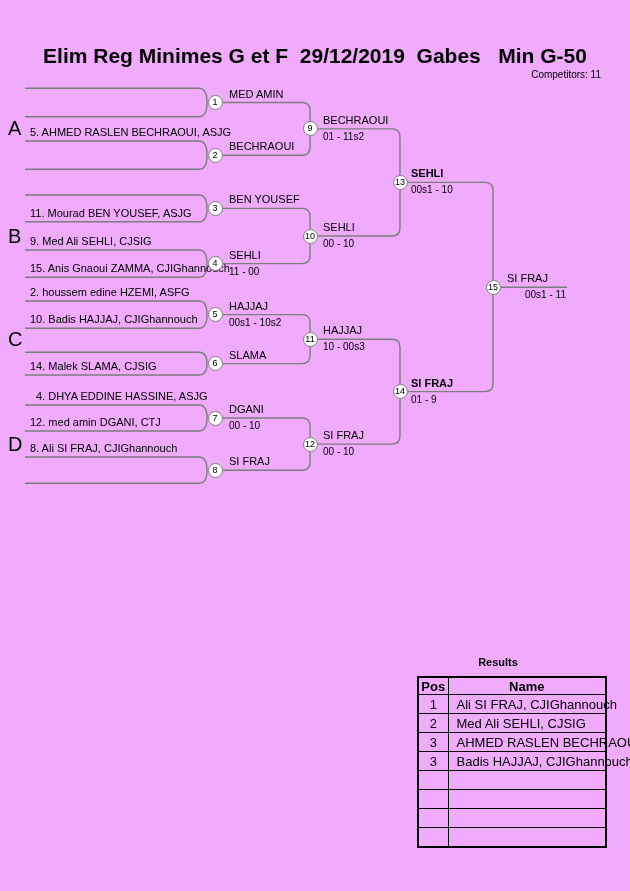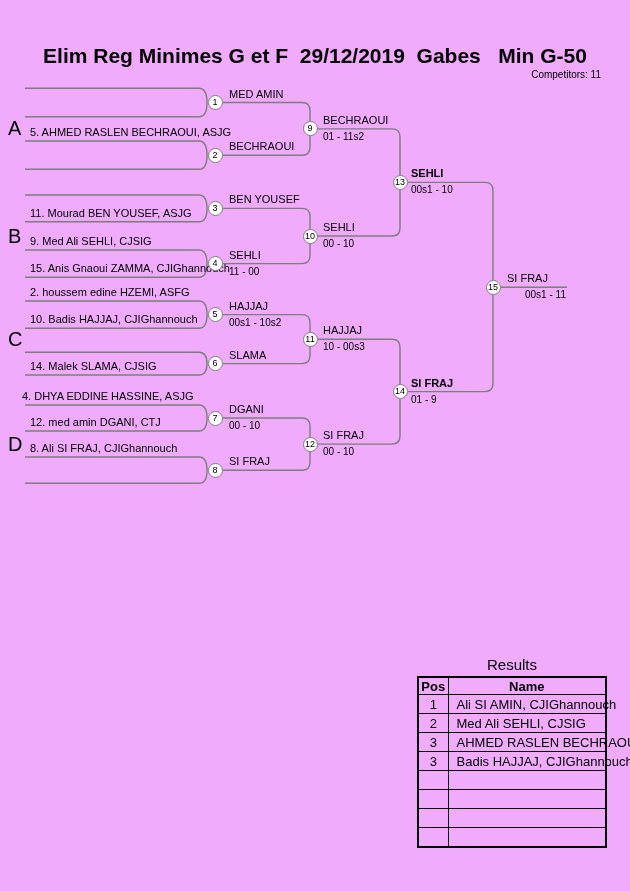--- a/index.html
+++ b/index.html
@@ -9,21 +9,21 @@
   .title{left:0;top:44px;width:630px;text-align:center;font-size:21px;font-weight:bold;}
   .competitors{top:69px;right:29px;font-size:10px;}
   .gletter{font-size:20px;line-height:20px;}
   .player{font-size:11px;line-height:13px;}
   .wname{font-size:11px;line-height:13px;}
   .wname.bold{font-weight:bold;}
   .score{font-size:10px;line-height:11px;}
   .mcircle{position:absolute;width:15px;height:15px;border:1.2px solid #7d7d7d;border-radius:50%;
            background:#fff;box-sizing:border-box;font-size:9px;line-height:12px;text-align:center;}
   svg.bracket{position:absolute;left:0;top:0;}
-  .results-title{left:417px;top:656px;width:190px;text-align:center;font-size:15px;font-weight:normal;}
+  .results-title{left:403px;top:656px;width:190px;text-align:center;font-size:11px;font-weight:bold;}
   table.results{position:absolute;left:417px;top:676px;width:190px;border-collapse:collapse;
                 table-layout:fixed;border:2px solid #000;font-size:13px;}
   table.results th,table.results td{border:1px solid #000;padding:0 0 0 0;overflow:visible;
                 white-space:nowrap;}
   table.results th{height:16px;font-weight:bold;text-align:center;}
   table.results td{height:18px;}
   td.pos{text-align:center;}
   td.name span{padding-left:8px;}
   col.c-pos{width:30px;}
 </style>
@@ -59,21 +59,21 @@
   <div class="abs gletter" style="left:8px;top:328.6px">C</div>
   <div class="abs gletter" style="left:8px;top:433.5px">D</div>
 
   <div class="abs player" style="left:30px;top:126px">5. AHMED RASLEN BECHRAOUI, ASJG</div>
   <div class="abs player" style="left:30px;top:206.7px">11. Mourad BEN YOUSEF, ASJG</div>
   <div class="abs player" style="left:30px;top:235px">9. Med Ali SEHLI, CJSIG</div>
   <div class="abs player" style="left:30px;top:262.3px">15. Anis Gnaoui ZAMMA, CJIGhannouch</div>
   <div class="abs player" style="left:30px;top:286px">2. houssem edine HZEMI, ASFG</div>
   <div class="abs player" style="left:30px;top:313.3px">10. Badis HAJJAJ, CJIGhannouch</div>
   <div class="abs player" style="left:30px;top:360px">14. Malek SLAMA, CJSIG</div>
-  <div class="abs player" style="left:22px;top:390px">4. DHYA EDDINE HASSINE, ASJG</div>
+  <div class="abs player" style="left:36px;top:390px">4. DHYA EDDINE HASSINE, ASJG</div>
   <div class="abs player" style="left:30px;top:416px">12. med amin DGANI, CTJ</div>
   <div class="abs player" style="left:30px;top:442px">8. Ali SI FRAJ, CJIGhannouch</div>
 
   <div class="mcircle" style="left:207.5px;top:95px">1</div>
   <div class="mcircle" style="left:207.5px;top:147.7px">2</div>
   <div class="mcircle" style="left:207.5px;top:200.9px">3</div>
   <div class="mcircle" style="left:207.5px;top:256.1px">4</div>
   <div class="mcircle" style="left:207.5px;top:307.1px">5</div>
   <div class="mcircle" style="left:207.5px;top:356.1px">6</div>
   <div class="mcircle" style="left:207.5px;top:410.5px">7</div>
@@ -122,21 +122,21 @@
       </colgroup>
     <thead>
       <tr>
         <th>Pos</th>
         <th>Name</th>
       </tr>
     </thead>
     <tbody>
       <tr>
         <td class="pos">1</td>
-        <td class="name"><span>Ali SI AMIN, CJIGhannouch</span></td>
+        <td class="name"><span>Ali SI FRAJ, CJIGhannouch</span></td>
       </tr>
       <tr>
         <td class="pos">2</td>
         <td class="name"><span>Med Ali SEHLI, CJSIG</span></td>
       </tr>
       <tr>
         <td class="pos">3</td>
         <td class="name"><span>AHMED RASLEN BECHRAOUI, ASJG</span></td>
       </tr>
       <tr>

